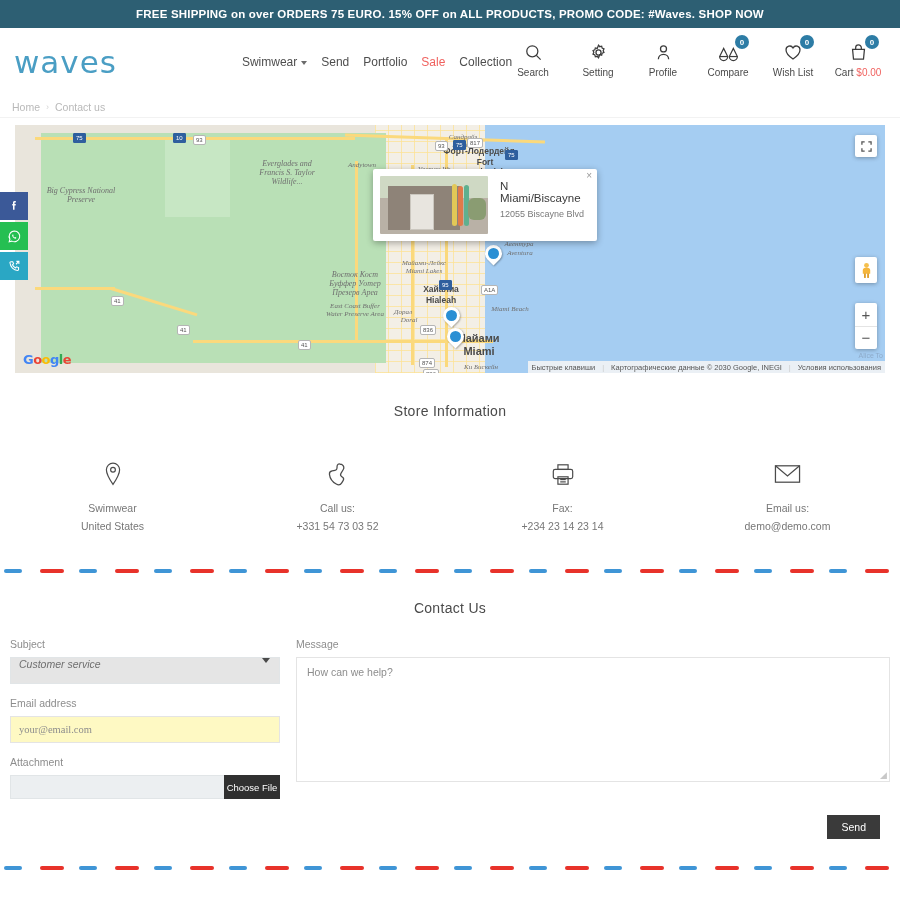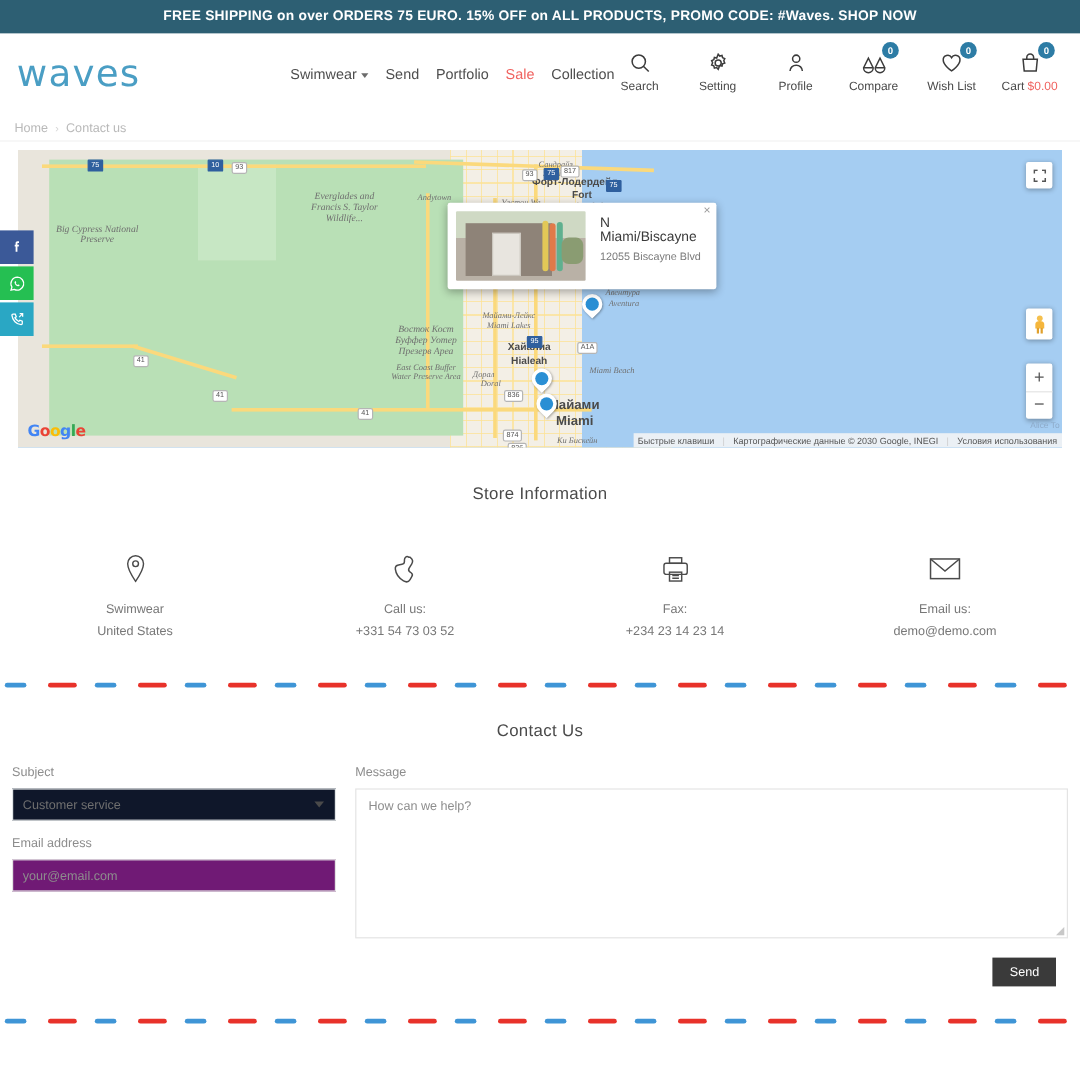--- a/index.html
+++ b/index.html
@@ -222,33 +222,33 @@
     position: absolute; top: 5px; height: 4px; border-radius: 2px;
   }
 
   
   .form-area { padding: 14px 10px 0 10px; }
   .form-grid { display: flex; gap: 16px; margin-top: 22px; }
   .col-left { width: 270px; }
   .col-right { flex: 1; }
   .fld-label { font-size: 10.5px; color: #8d8d8d; margin-bottom: 7px; }
   .select-box {
-    height: 27px; background: #0f172a; border: 1px solid #e1e5e7;
-    display: flex; align-items: center; padding: 0 8px;
-    font-size: 10.5px; color: #6f6f6f; position: relative; cursor: pointer;
+    height: 27px; background: #e5e5e5; border: 1px solid #e1e5e7;
+    display: flex; padding: 0 8px;
+    font-size: 10.5px; color: #6f6f6f; position: relative; cursor: pointer; font-style: italic;
   }
   .select-box .cv {
     position: absolute; right: 9px; width: 0; height: 0;
     border-left: 4px solid transparent; border-right: 4px solid transparent;
     border-top: 5px solid #4a4a4a;
   }
   .text-inp {
-    height: 27px; background: #701a75; border: 1px solid #e4e4e4;
+    height: 27px; background: #fef9c3; border: 1px solid #e4e4e4;
     display: flex; align-items: center; padding: 0 8px;
-    font-size: 10.5px; color: #8d8d8d; cursor: text;
+    font-size: 10.5px; color: #8d8d8d; cursor: text; font-family: Liberation Serif, serif;
   }
   .file-row { display: flex; height: 24px; }
   .file-row .fake-inp { flex: 1; background: #eceff1; border: 1px solid #e1e5e7; border-right: none; }
   .file-row .btn-choose {
     width: 56px; background: #303030; color: #fff; font-size: 9.5px;
     display: flex; align-items: center; justify-content: center; cursor: pointer;
   }
   .mb18 { margin-bottom: 13px; }
   .msg-box {
     height: 125px; background: #fff; border: 1px solid #e4e4e4;
@@ -608,20 +608,27 @@
           </div>
         </div>
 
         <div class="mb18">
           <div class="fld-label">Email address</div>
           <div class="text-inp">
             <span>your@email.com</span>
           </div>
         </div>
 
+        <div>
+          <div class="fld-label">Attachment</div>
+          <div class="file-row">
+            <div class="fake-inp"></div>
+            <div class="btn-choose">Choose File</div>
+          </div>
+        </div>
 
       </div>
 
       <div class="col-right">
         <div class="fld-label">Message</div>
         <div class="msg-box">
           <span>How can we help?</span>
           <span class="grip">◢</span>
         </div>
       </div>

